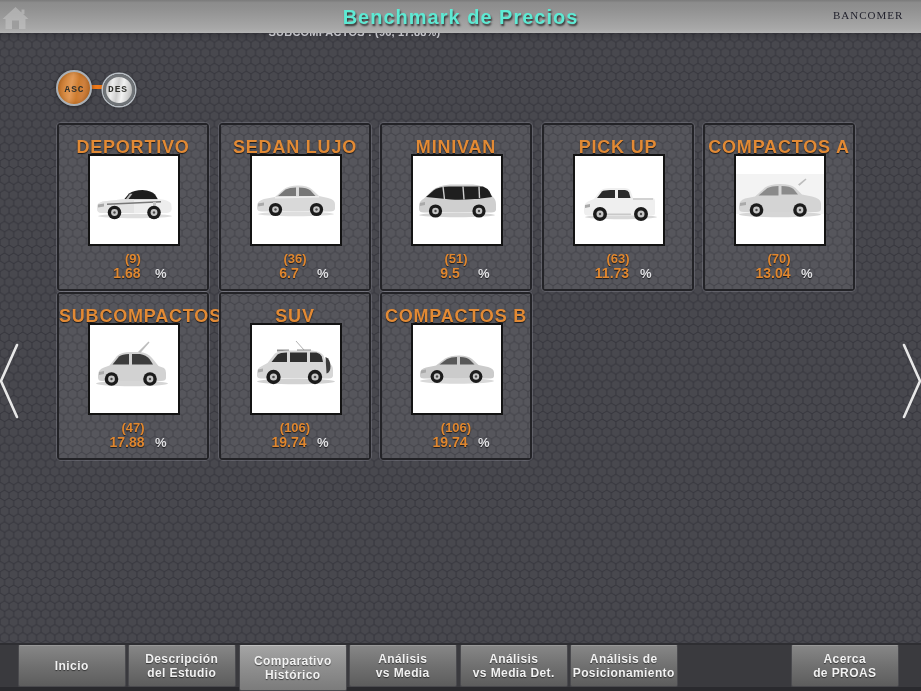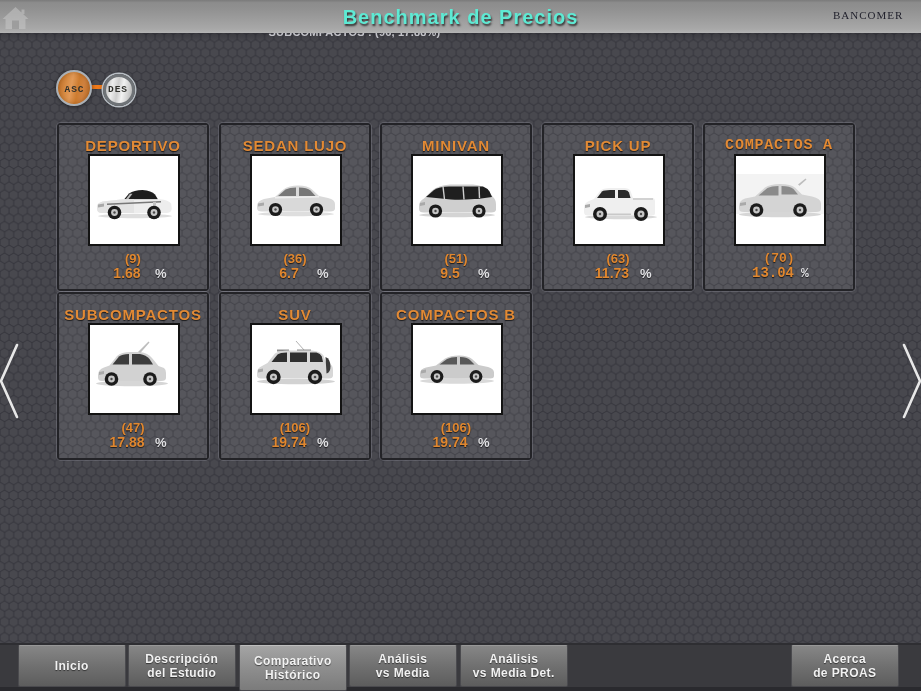--- a/index.html
+++ b/index.html
@@ -22,21 +22,21 @@
   #ascbtn{left:56px;top:70px;width:32px;height:32px;line-height:32px;font-size:9.5px;
     background:linear-gradient(100deg,#bd6c24 0%,#d88c44 28%,#e29a58 42%,#cd7c30 60%,#d08240 75%,#bd6c24 100%);
     border:2px solid #aab0b6;box-shadow:0 1px 4px rgba(0,0,0,.55), inset 0 0 5px rgba(110,55,0,.45);}
   #desbtn{left:103px;top:73.5px;width:26px;height:26px;line-height:26px;font-size:9.5px;
     background:linear-gradient(100deg,#b5b5b5 0%,#ededed 25%,#cdcdcd 45%,#f2f2f2 62%,#d3d3d3 80%,#aeaeae 100%);
     border:3px solid #6f7377;box-shadow:0 0 0 1.5px #b9bfc5,0 1px 4px rgba(0,0,0,.5);color:#303030;}
   
   .card{width:152px;height:168px;border:2px solid #232327;border-radius:4px;z-index:4;
     box-sizing:border-box;box-shadow:0 0 0 1px rgba(150,150,160,.33);}
   .card svg.cbg{position:absolute;left:0;top:0;width:148px;height:164px;}
-  .ctitle{position:absolute;left:0;top:12px;width:148px;text-align:center;font-size:15px;transform:rotate(.015deg);
+  .ctitle{position:absolute;left:0;top:12px;width:148px;text-align:center;font-size:18px;transform:rotate(.015deg);
     font-weight:bold;color:#e28a35;letter-spacing:.8px;text-shadow:0 1px 1px rgba(0,0,0,.7);}
   .cimg{position:absolute;left:29px;top:29px;width:88px;height:88px;background:#ffffff;
     border:2px solid #131313;}
   .cnum{position:absolute;left:0;top:126px;width:148px;text-align:center;font-size:13px;transform:rotate(.015deg);
     font-weight:bold;color:#e0872f;text-shadow:0 1px 1px rgba(0,0,0,.7);}
   .cpct{position:absolute;left:0;top:140px;width:136px;text-align:center;font-size:14px;transform:rotate(.015deg);
     font-weight:bold;color:#e0872f;text-shadow:0 1px 1px rgba(0,0,0,.7);}
   .cpct span{position:absolute;left:96px;top:0.5px;color:#e3e3e6;font-size:13px;}
   
   #nav{left:0;top:643px;width:921px;height:48px;z-index:10;background:linear-gradient(#2e2e32 0,#2e2e32 2px,#3a3a3e 2px,#3a3a3e 44px,#2a2a2e 44px,#2a2a2e 48px);}
@@ -201,21 +201,21 @@
           <circle cx="25" cy="58" r="3.5" fill="#c6c6c6"></circle>
           <circle cx="25" cy="58" r="1.2" fill="#4a4a4a"></circle>
       <circle cx="66" cy="58" r="7" fill="#1b1b1b"></circle>
           <circle cx="66" cy="58" r="3.5" fill="#c6c6c6"></circle>
           <circle cx="66" cy="58" r="1.2" fill="#4a4a4a"></circle>
     </svg></div>
     <div class="cnum">(63)</div>
     <div class="cpct">11.73<span>%</span></div>
   </div>
 
-  <div class="abs card" style="left:703px;top:123px;font-family:Liberation Mono, monospace;">
+  <div class="abs card" style="left:703px;top:123px;">
     <svg class="cbg">
         <rect width="148" height="164" fill="url(#hexCard)"></rect>
       </svg>
     <div class="ctitle">COMPACTOS A</div>
     <div class="cimg"><svg width="88" height="88" viewBox="0 0 88 88">
       <rect x="0" y="18" width="88" height="40" fill="#f3f3f3"></rect>
       <ellipse cx="44" cy="58.5" rx="41" ry="2.8" fill="#d6d6d6"></ellipse>
       <path d="M3 50 Q3 44.5 9 42.5 L19 40.5 L29 31.5 Q34 28 44 28 Q55 28 59.5 32 L66 38.5 L76 40.5 Q85 42.5 85 47.5 L85 53 Q85 56 80 56 L8 56 Q3 56 3 52.5 Z" fill="#d4d4d4"></path>
       <path d="M22.5 39.5 L31.5 32 Q35.5 30 42.5 30 L42.5 39.5 Z" fill="#8a8a8a"></path>
       <path d="M45.5 30 Q54 30 57.5 33 L62 38.5 L45.5 38.5 Z" fill="#8a8a8a"></path>
@@ -303,15 +303,16 @@
     <div class="cnum">(106)</div>
     <div class="cpct">19.74<span>%</span></div>
   </div>
 
   <div class="abs" id="nav">
     <div class="tab" style="left:18px;">Inicio</div>
     <div class="tab active" style="left:238.8px;">Comparativo<br>Histórico</div>
     <div class="tab" style="left:128.4px;">Descripción<br>del Estudio</div>
     <div class="tab" style="left:349.2px;">Análisis<br>vs Media</div>
     <div class="tab" style="left:459.6px;">Análisis<br>vs Media Det.</div>
+    <div class="tab" style="left:570px;">Análisis de<br>Posicionamiento</div>
     <div class="tab" style="left:790.8px;">Acerca<br>de PROAS</div>
   </div>
 </div>
 
 </body></html>

